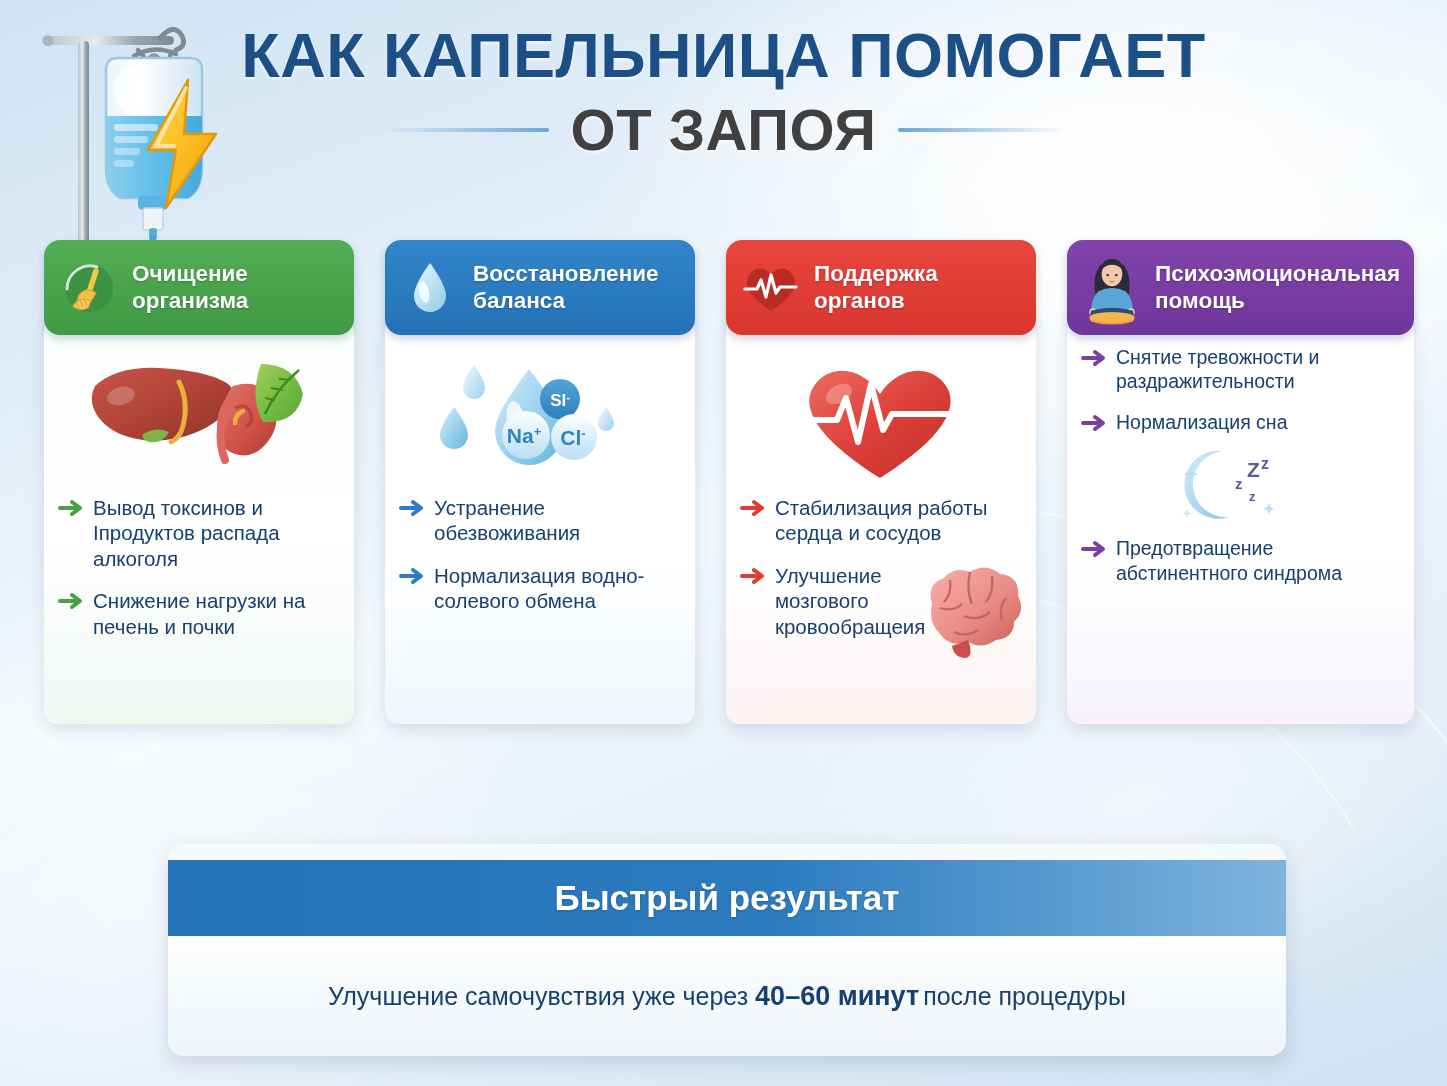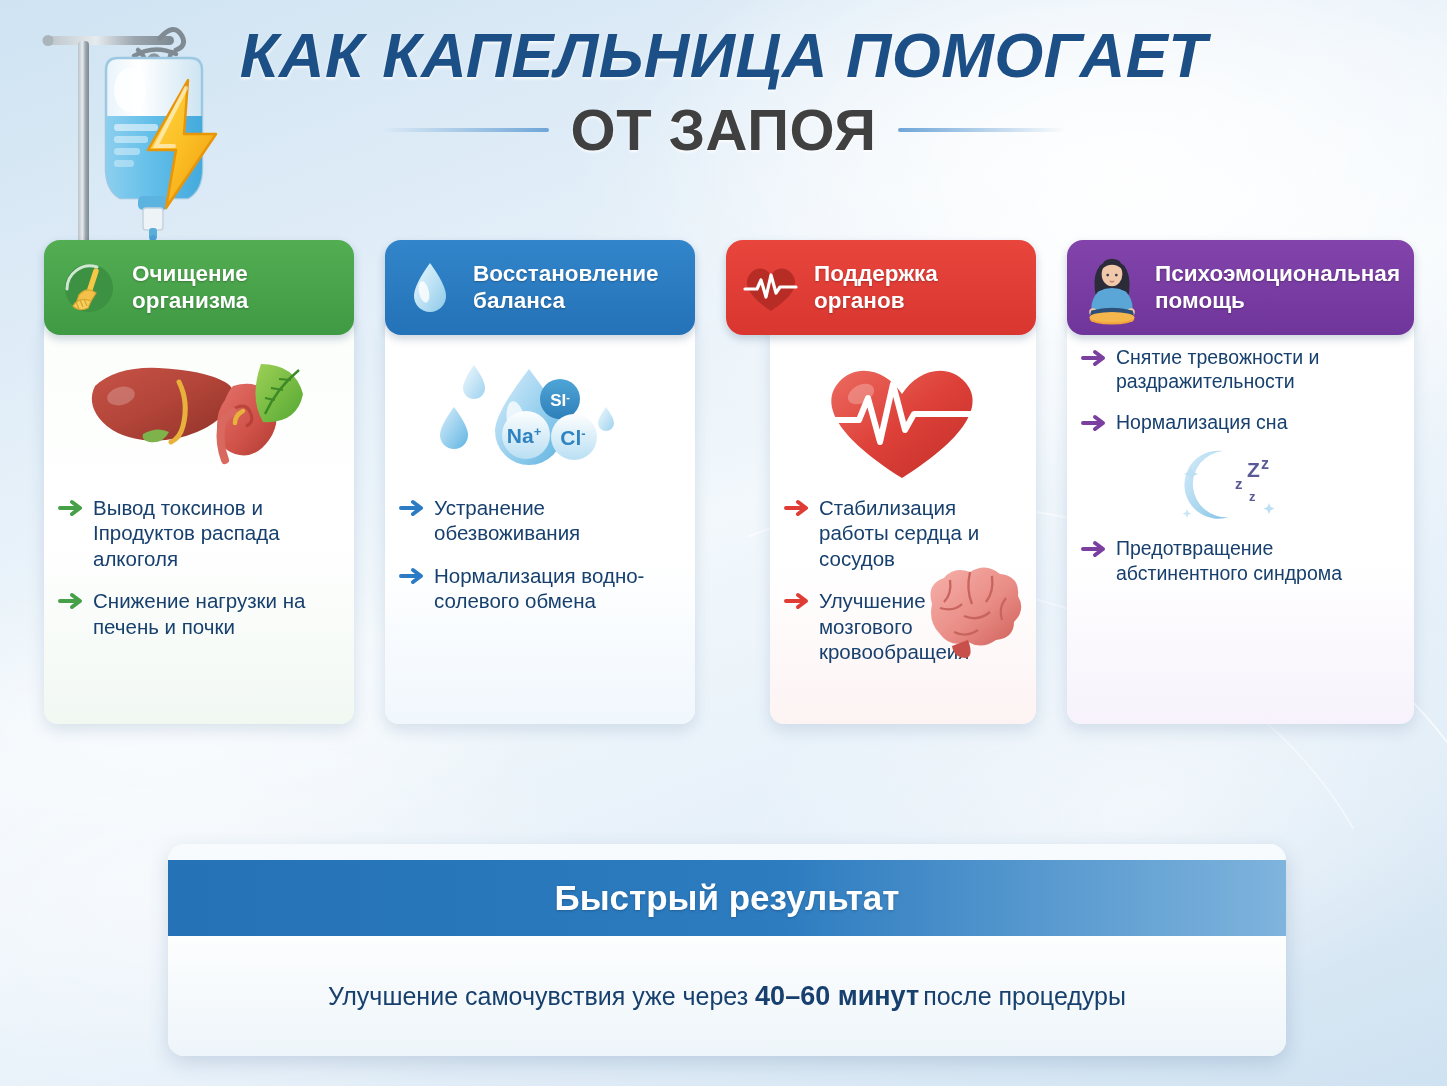--- a/index.html
+++ b/index.html
@@ -30,21 +30,20 @@
   .arc2{width:820px;height:560px;right:40px;top:600px;transform:rotate(22deg);
         border-color:rgba(255,255,255,.45) transparent transparent transparent;}
 
   
   #header{position:absolute;left:0;top:22px;width:1447px;text-align:center;}
   #title-main{
     font-size:63px;font-weight:bold;letter-spacing:.5px;color:#1c4f86;
     font-family:"Liberation Sans", sans-serif;
     text-shadow:0 2px 3px rgba(255,255,255,.8);
     line-height:1.05;
-    font-style:italic;
   }
   #subtitle-row{display:flex;align-items:center;justify-content:center;gap:22px;margin-top:8px;}
   .subrule{height:4px;width:168px;border-radius:2px;
            background:linear-gradient(90deg,rgba(110,165,215,0),#6ea5d7);}
   .subrule.right{background:linear-gradient(90deg,#6ea5d7,rgba(110,165,215,0));}
   #title-sub{font-size:58px;font-weight:bold;color:#404040;letter-spacing:.5px;
              text-shadow:0 2px 3px rgba(255,255,255,.8);}
 
   
   #iv{position:absolute;left:34px;top:8px;width:210px;height:330px;}
@@ -58,33 +57,33 @@
     display:flex;align-items:center;gap:12px;padding:0 14px;
     box-shadow:0 4px 9px rgba(25,60,100,.22);
   }
   .card-head .hicon{width:62px;height:62px;flex:0 0 62px;display:flex;align-items:center;justify-content:center;}
   .card-head .htext{
     color:#fff;font-size:22.5px;font-weight:bold;line-height:1.18;
     text-shadow:0 1px 2px rgba(0,0,0,.25);
   }
   .c1 .card-head{background:linear-gradient(180deg,#53ad52,#3f9a44);}
   .c2 .card-head{background:linear-gradient(180deg,#3285ca,#2472b8);}
-  .c3 .card-head{background:linear-gradient(180deg,#e8453d,#d93630);border-radius:17px;}
+  .c3 .card-head{background:linear-gradient(180deg,#e8453d,#d93630);}
   .c4 .card-head{background:linear-gradient(180deg,#8244ab,#70359a);}
 
   .card-body{
     position:relative;margin-top:-18px;padding:34px 16px 20px 14px;
     flex:1;border-radius:14px;
     background:linear-gradient(180deg,#ffffff 0%,#ffffff 62%,#f4f9fb 100%);
     box-shadow:0 6px 16px rgba(40,80,130,.15);
     display:flex;flex-direction:column;
   }
   .c1 .card-body{background:linear-gradient(180deg,#fbfefb 0%,#ffffff 55%,#f1f8f2 100%);}
   .c2 .card-body{background:linear-gradient(180deg,#ffffff 0%,#ffffff 60%,#f0f7fd 100%);}
-  .c3 .card-body{background:linear-gradient(180deg,#ffffff 0%,#ffffff 60%,#fdf3f3 100%);margin-left:44px;}
+  .c3 .card-body{background:linear-gradient(180deg,#ffffff 0%,#ffffff 60%,#fdf3f3 100%);}
   .c4 .card-body{background:linear-gradient(180deg,#ffffff 0%,#ffffff 60%,#f7f2fb 100%);}
 
   .card-illo{height:140px;display:flex;align-items:center;justify-content:center;margin-bottom:4px;}
   .c4 .card-body{padding-top:28px;}
 
   .bullets{display:flex;flex-direction:column;gap:17px;}
   .bullet{display:flex;gap:9px;align-items:flex-start;}
   .bullet .arrow{flex:0 0 26px;margin-top:3px;}
   .bullet .btext{font-size:20.5px;line-height:1.24;color:#17406e;}
   .c4 .bullet .btext{font-size:19.5px;}

